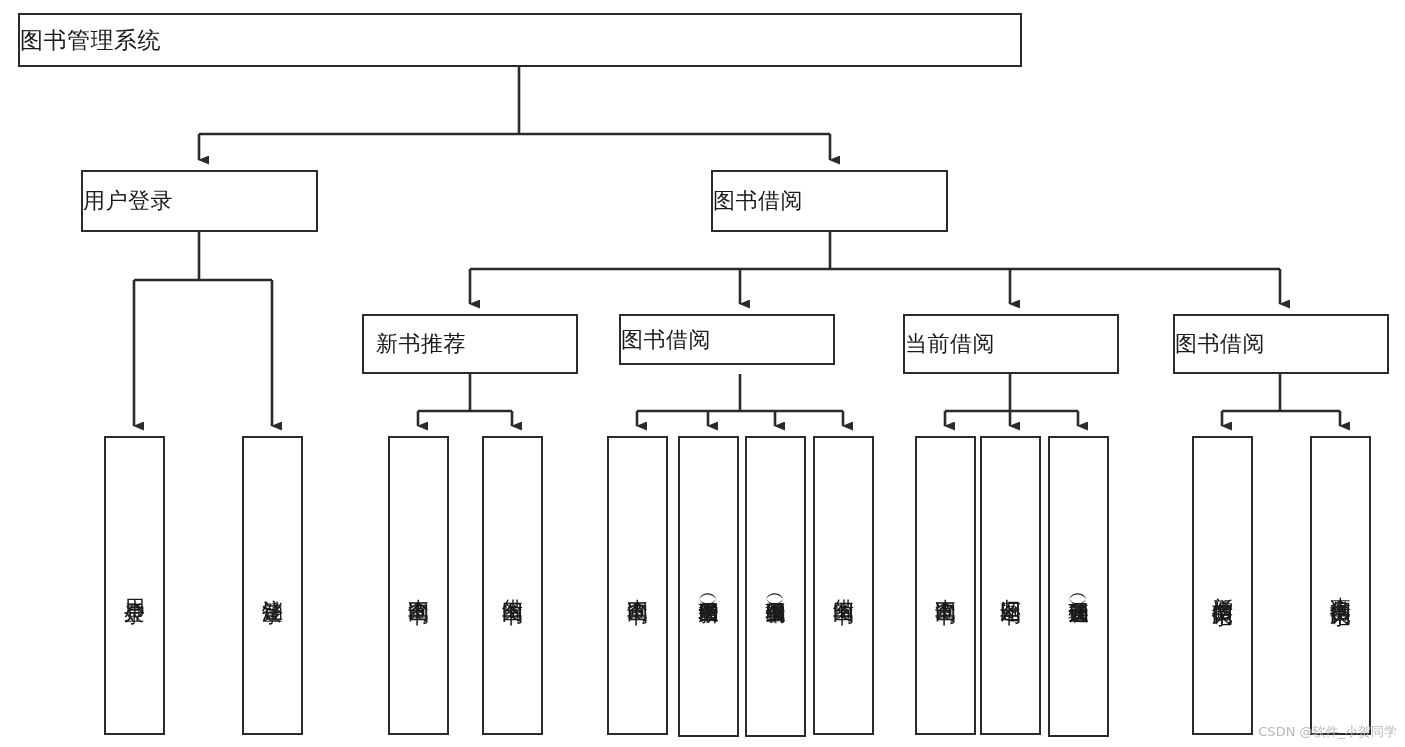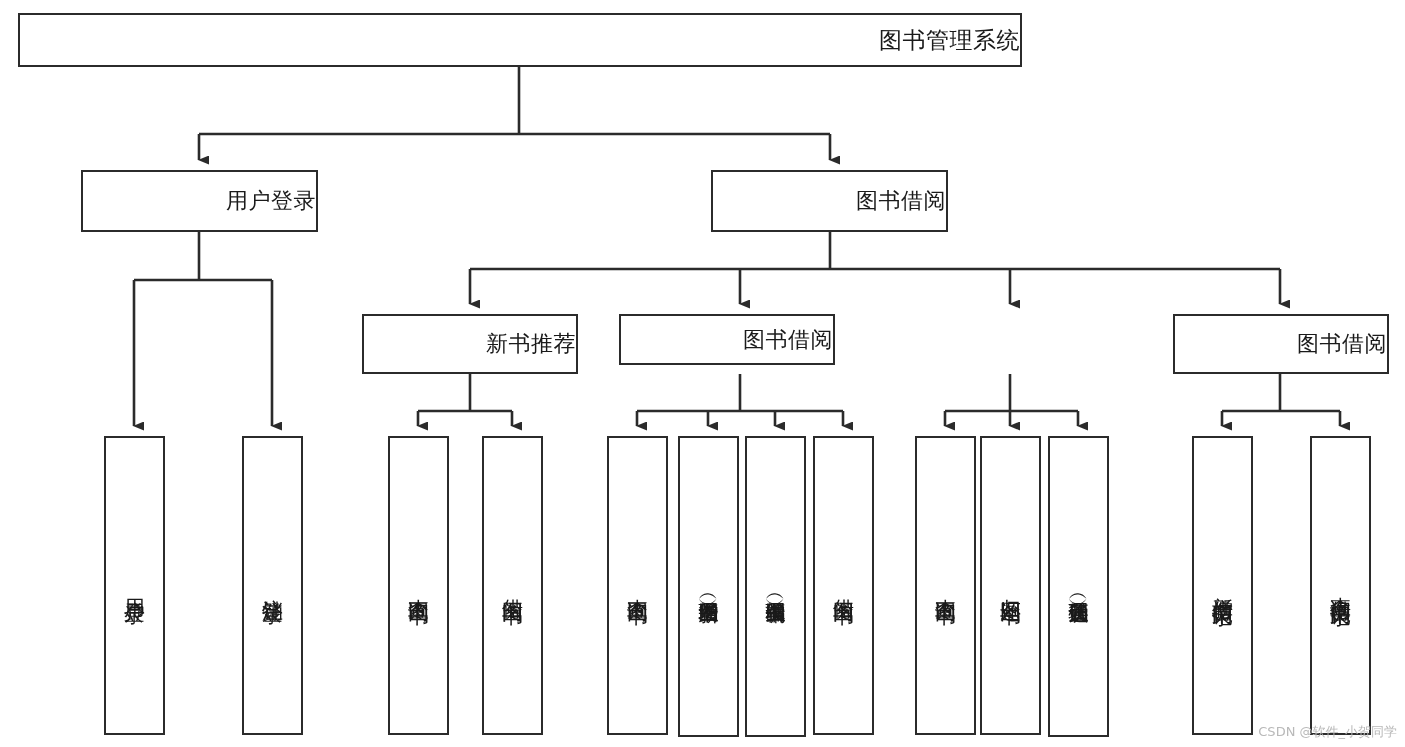--- a/index.html
+++ b/index.html
@@ -26,21 +26,21 @@
     height: 747px;
     pointer-events: none;
   }
   .node {
     position: absolute;
     box-sizing: border-box;
     background: #ffffff;
     border: 2px solid #2b2b2b;
     display: flex;
     align-items: center;
-    justify-content: flex-end;
+    justify-content: flex-start;
     z-index: 3;
   }
   .node .node-label {
     color: #1a1a1a;
     line-height: 1.08;
     text-align: center;
     white-space: pre-line;
   }
   
   .node.horiz .node-label {
@@ -144,20 +144,23 @@
   <div class="node horiz" style="left:711px; top:170px; width:237px; height:62px;">
     <span class="node-label">图书借阅</span>
   </div>
 
   <div class="node horiz" style="left:362px; top:314px; width:216px; height:60px;padding-left:12px;">
     <span class="node-label">新书推荐</span>
   </div>
   <div class="node horiz" style="left:619px; top:314px; width:216px; height:51px;">
     <span class="node-label">图书借阅</span>
   </div>
+  <div class="node horiz" style="left:903px; top:314px; width:216px; height:60px;">
+    <span class="node-label">当前借阅</span>
+  </div>
   <div class="node horiz" style="left:1173px; top:314px; width:216px; height:60px;">
     <span class="node-label">图书借阅</span>
   </div>
 
   <div class="node vert" style="left:104px; top:436px; width:61px; height:299px;">
     <span class="node-label">用户登录</span>
   </div>
   <div class="node vert" style="left:242px; top:436px; width:61px; height:299px;">
     <span class="node-label">注销登录</span>
   </div>

